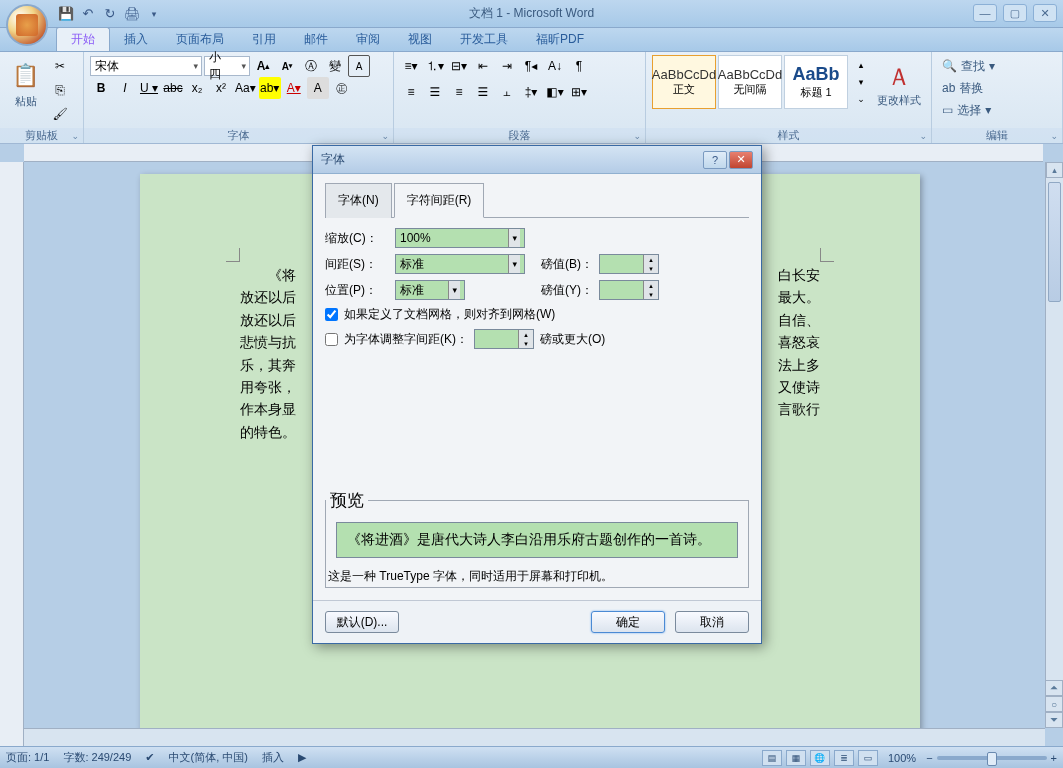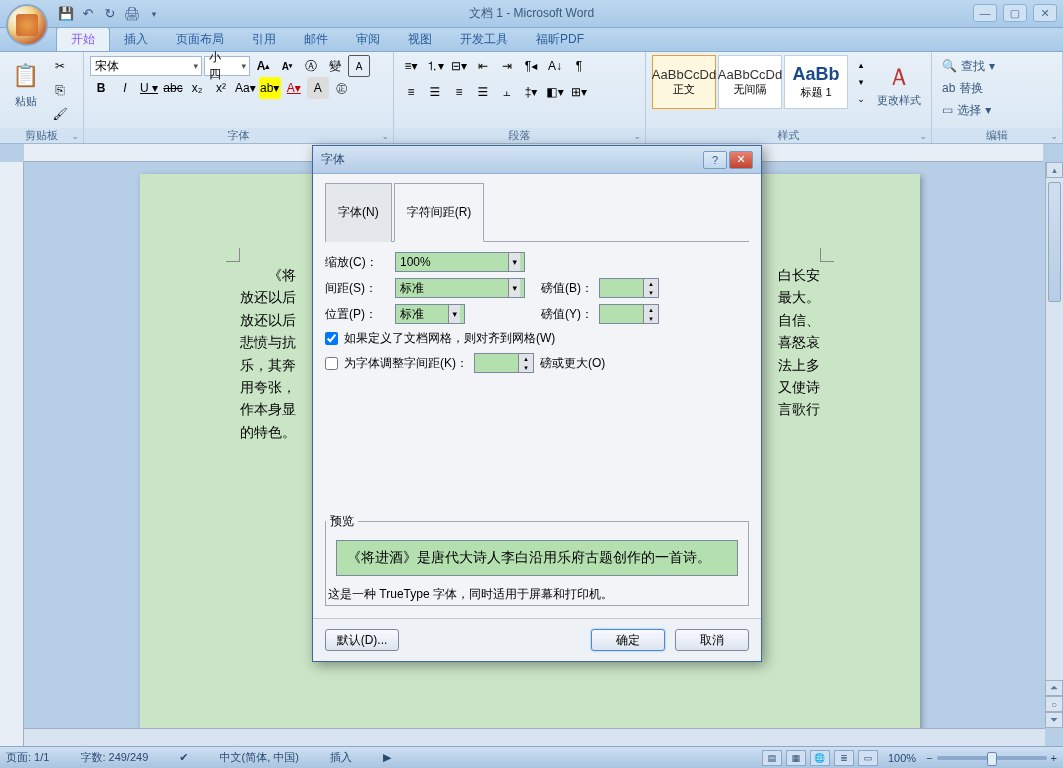--- a/index.html
+++ b/index.html
@@ -51,47 +51,47 @@
 .nav-btns { position: absolute; right: 0; bottom: 0; width: 18px; display: flex; flex-direction: column; }
 .nav-btns div { height: 16px; border: 1px solid #a0b0c4; background: #d8e4f0; display: flex; align-items: center; justify-content: center; font-size: 10px; color: #5a7a9a; }
 .scroll-h { position: absolute; left: 24px; right: 18px; bottom: 0; height: 18px; background: #d8e4f0; border-top: 1px solid #a0b0c4; }
 .page { position: absolute; left: 140px; top: 30px; width: 780px; height: 900px; background: #cae4c6; box-shadow: 2px 2px 6px rgba(0,0,0,.3); padding: 90px 100px; }
 .page-margin { position: absolute; width: 14px; height: 14px; border: 1px solid #888; }
 .page-margin.tl { top: 74px; left: 86px; border-right: none; border-bottom: none; transform: rotate(180deg); }
 .page-margin.tr { top: 74px; right: 86px; border-left: none; border-bottom: none; transform: rotate(180deg); }
 .doc-text { font-size: 14px; line-height: 1.6; color: #000; font-family: SimSun, serif; }
 
 
-.statusbar { position: absolute; bottom: 0; left: 0; right: 0; height: 22px; background: linear-gradient(#cfe0f2, #a8c4e0); border-top: 1px solid #8aa9cc; display: flex; align-items: center; font-size: 11px; color: #2a4a72; padding: 0 6px; gap: 31px; }
+.statusbar { position: absolute; bottom: 0; left: 0; right: 0; height: 22px; background: linear-gradient(#cfe0f2, #a8c4e0); border-top: 1px solid #8aa9cc; display: flex; align-items: center; font-size: 11px; color: #2a4a72; padding: 0 6px; gap: 14px; }
 .statusbar .right { margin-left: auto; display: flex; gap: 4px; align-items: center; }
 .zoom-slider { width: 110px; height: 4px; background: #8aa9cc; position: relative; border-radius: 2px; }
 .zoom-slider::before { content: ""; position: absolute; left: 50%; top: -4px; width: 8px; height: 12px; background: #e0ecf8; border: 1px solid #6a8ab0; border-radius: 2px; transform: translateX(-50%); }
 .view-btn { width: 20px; height: 16px; border: 1px solid #8aa9cc; background: #d0e0f0; display: inline-flex; align-items: center; justify-content: center; font-size: 9px; cursor: pointer; }
 
 
 .dialog { position: absolute; left: 312px; top: 145px; width: 450px; background: #eef2f6; border: 1px solid #3a6aa4; box-shadow: 3px 3px 12px rgba(0,0,0,.4); z-index: 100; }
 .dlg-title { height: 28px; background: linear-gradient(#d4e4f4, #b4cce6); display: flex; align-items: center; padding: 0 8px; font-size: 12px; color: #2a4a72; border-bottom: 1px solid #90b0d0; }
 .dlg-title-btns { margin-left: auto; display: flex; gap: 2px; }
 .dlg-tbtn { width: 24px; height: 18px; border: 1px solid #7a9ac0; border-radius: 2px; display: flex; align-items: center; justify-content: center; font-size: 11px; cursor: pointer; }
 .dlg-help { background: linear-gradient(#e0ecf8,#c0d8ec); color: #3a5a88; }
 .dlg-close { background: linear-gradient(#e88070,#c04430); color: #fff; }
 .dlg-body { padding: 8px 12px 12px 12px; background: #f2f4f7; }
 .dlg-tabs { display: flex; border-bottom: 1px solid #a0a8b4; margin-bottom: 10px; }
-.dlg-tab { padding: 20px 12px; font-size: 12px; border: 1px solid #a0a8b4; border-bottom: none; background: #e4e8ec; margin-right: 2px; cursor: pointer; position: relative; top: 1px; }
+.dlg-tab { padding: 8px 12px; font-size: 12px; border: 1px solid #a0a8b4; border-bottom: none; background: #e4e8ec; margin-right: 2px; cursor: pointer; position: relative; top: 1px; }
 .dlg-tab.active { background: #f2f4f7; border-bottom: 1px solid #f2f4f7; }
 .dlg-row { display: flex; align-items: center; margin-bottom: 6px; font-size: 12px; gap: 6px; }
 .dlg-label { width: 64px; text-align: left; }
 .dlg-input { height: 20px; border: 1px solid #7a8a9c; background: #b4e0b0; padding: 0 4px; font-size: 12px; display: inline-flex; align-items: center; position: relative; }
 .dlg-combo::after { content: "▾"; position: absolute; right: 4px; font-size: 9px; background: #e0e4e8; border-left: 1px solid #888; padding: 2px 3px; top: 0; bottom: 0; display: flex; align-items: center; }
 .dlg-spin { width: 60px; background: #b4e0b0; border: 1px solid #7a8a9c; height: 20px; position: relative; }
 .dlg-spin::after { content: "▴\A▾"; white-space: pre; position: absolute; right: 0; top: 0; bottom: 0; width: 14px; font-size: 7px; line-height: 9px; background: #e0e4e8; border-left: 1px solid #888; text-align: center; }
 .dlg-check { display: flex; align-items: center; gap: 6px; font-size: 12px; }
 .dlg-check input { width: 13px; height: 13px; }
 .preview-box { border: 1px solid #a0a8b4; margin-top: 8px; }
-.preview-box legend { font-size: 12px; padding: 0 4px; }
+.preview-box legend { font-size: 17px; padding: 0 4px; }
 .preview-inner { margin: 10px; border: 1px solid #7a8a9c; background: #b4e0b0; padding: 8px 10px; font-size: 14px; font-family: SimSun, serif; overflow: hidden; white-space: nowrap; }
 .preview-note { font-size: 12px; margin: 6px 2px 2px 2px; }
 .dlg-footer { display: flex; gap: 10px; justify-content: flex-end; padding: 10px 12px; border-top: 1px solid #c0c8d4; background: #eef2f6; }
 .dlg-btn { min-width: 74px; height: 22px; border: 1px solid #7a8a9c; background: linear-gradient(#f8faff,#dce4ee); font-size: 12px; border-radius: 3px; cursor: pointer; display: inline-flex; align-items: center; justify-content: center; }
 .dlg-btn.primary { border-color: #4a8ad4; box-shadow: 0 0 2px #6aa8f0; }
 .dlg-btn.default { margin-right: auto; }
 </style>
 </head>
 <body>
 

